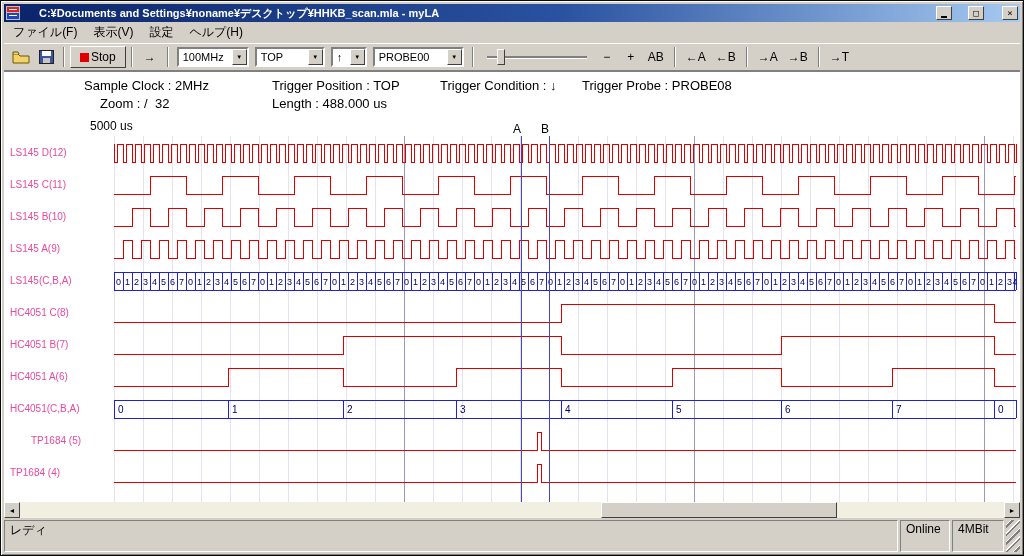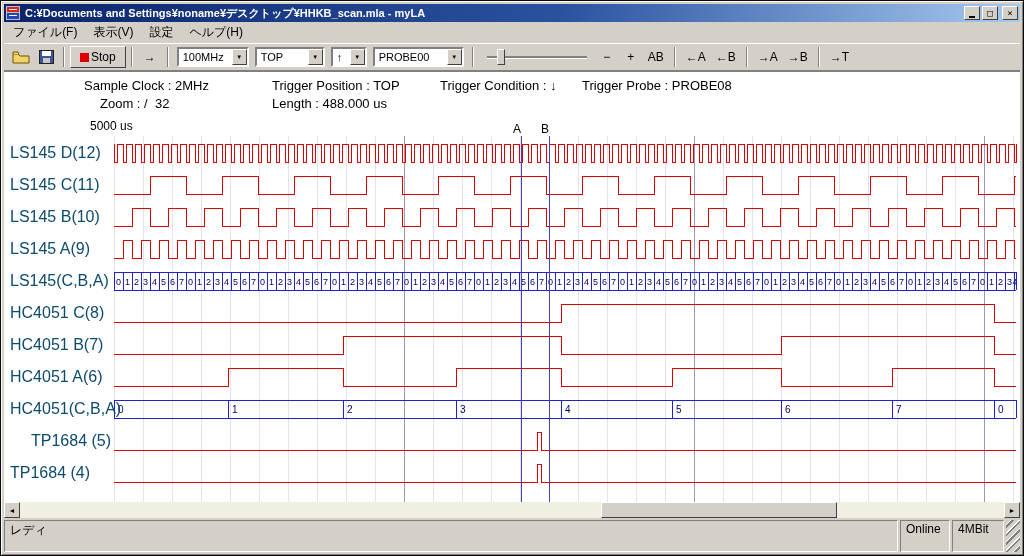--- a/index.html
+++ b/index.html
@@ -5,21 +5,21 @@
   * { box-sizing: border-box; margin: 0; padding: 0; }
   html,body { width:1024px; height:556px; }
   body { font-family:"Liberation Sans", sans-serif; background:#3a6ea5; }
 
   .window { position:relative; width:1024px; height:556px; background:#d4d0c8;
             border:1px solid #0a0a0a; box-shadow: inset 1px 1px 0 #ffffff, inset -1px -1px 0 #808080;
             padding:3px; display:flex; flex-direction:column; }
 
   
   .titlebar { flex:0 0 18px; background:linear-gradient(90deg,#0a246a 0%,#2a52a0 55%,#a6caf0 100%);
-              display:flex; align-items:center; padding:0 2px; gap:2px; }
+              display:flex; align-items:center; padding:0 2px; gap:16px; }
   .app-icon { width:14px; height:14px; display:inline-block; }
   .title-text { color:#ffffff; font-size:11px; font-weight:bold; flex:1; overflow:hidden;
                 white-space:nowrap; margin-left:3px; letter-spacing:0; }
   .cap-btn { width:16px; height:14px; background:#d4d0c8; border:1px solid;
              border-color:#ffffff #404040 #404040 #ffffff; display:flex; align-items:center;
              justify-content:center; font-size:9px; line-height:1; color:#000;
              font-family:"DejaVu Sans Mono", monospace; cursor:default; }
   .min-glyph { display:block; width:6px; height:2px; background:#000; margin-top:7px; }
 
   
@@ -57,21 +57,21 @@
   .view { flex:1; background:#ffffff; display:flex; flex-direction:column; position:relative;
           border-top:1px solid #808080; }
   .infobar { flex:0 0 44px; position:relative; font-size:13px; color:#000; }
   .info-cell { position:absolute; white-space:pre; }
   .i-sc { left:80px; top:6px; }  .i-tp { left:268px; top:6px; }
   .i-tc { left:436px; top:6px; } .i-pr { left:578px; top:6px; }
   .i-zm { left:96px; top:24px; } .i-ln { left:268px; top:24px; }
 
   .wavearea { flex:1; position:relative; background:#ffffff; overflow:hidden; }
   #wave-svg { position:absolute; left:0; top:0; }
-  .sig-label { position:absolute; left:6px; font-size:16px; line-height:14px; color:#0c4a6e; white-space:nowrap; }
+  .sig-label { position:absolute; left:6px; font-size:10px; line-height:14px; color:#ec4899; white-space:nowrap; }
 
   
   .hscroll { flex:0 0 16px; position:relative; background:#f1efe2; }
   .scroll-btn { position:absolute; top:0; width:16px; height:16px; background:#d4d0c8; border:1px solid;
                 border-color:#ffffff #404040 #404040 #ffffff; display:flex; align-items:center;
                 justify-content:center; font-size:7px; color:#000; }
   .sb-left { left:0; } .sb-right { right:0; }
   .scroll-thumb { position:absolute; left:597px; top:0; width:236px; height:16px; background:#d4d0c8;
                   border:1px solid; border-color:#ffffff #404040 #404040 #ffffff; }
 

